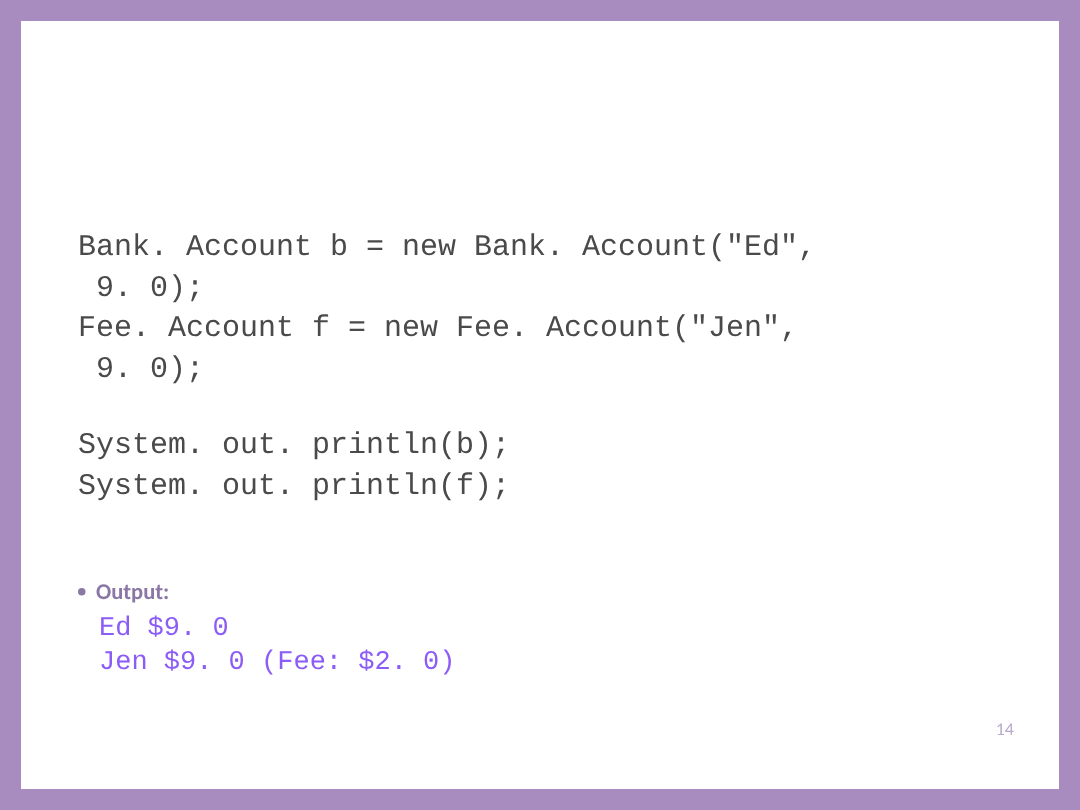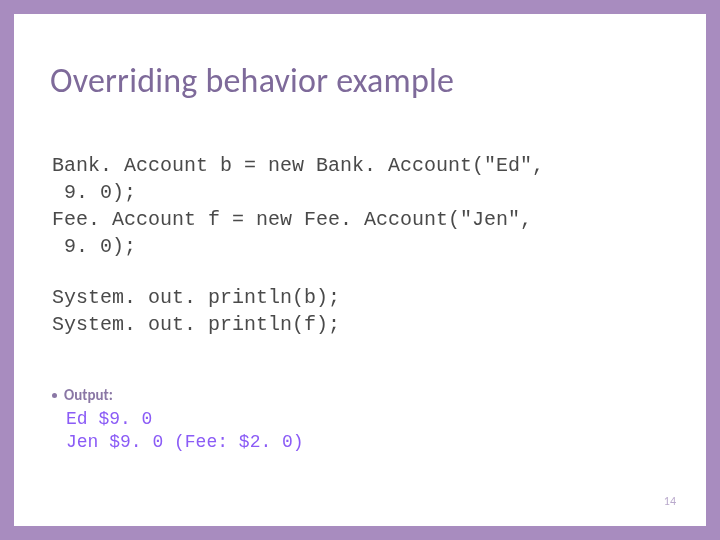--- a/index.html
+++ b/index.html
@@ -55,31 +55,30 @@
     top: 394px;
     left: 52px;
     font-family: "Courier New", Courier, monospace;
     font-size: 18px;
     color: #8b5cf6;
     line-height: 1.3;
     white-space: pre;
   }
   .page-number {
     position: absolute;
-    bottom: 18px;
+    bottom: 32px;
     right: 30px;
     font-size: 12px;
     color: #b9a9cc;
   }
 </style>
 </head>
 <body>
 
 <div class="slide">
-  <div class="title">Overriding behavior example</div>
 
   <div class="code-block code1">Bank. Account b = new Bank. Account("Ed",
  9. 0);
 Fee. Account f = new Fee. Account("Jen",
  9. 0);</div>
 
   <div class="code-block code2">System. out. println(b);
 System. out. println(f);</div>
 
   <div class="output-label">

